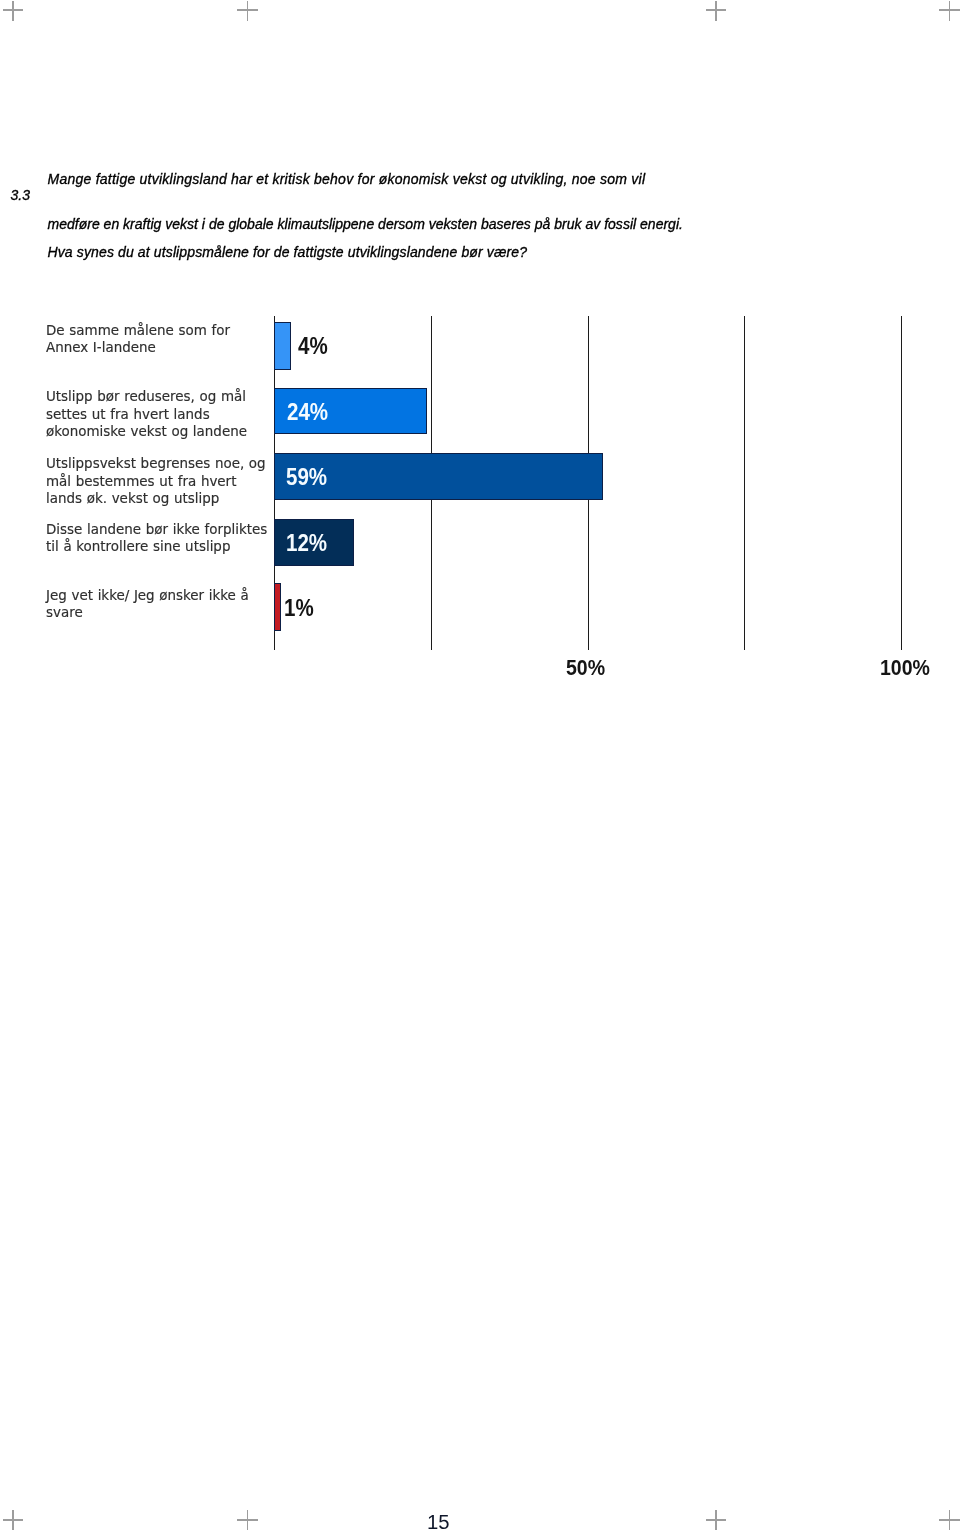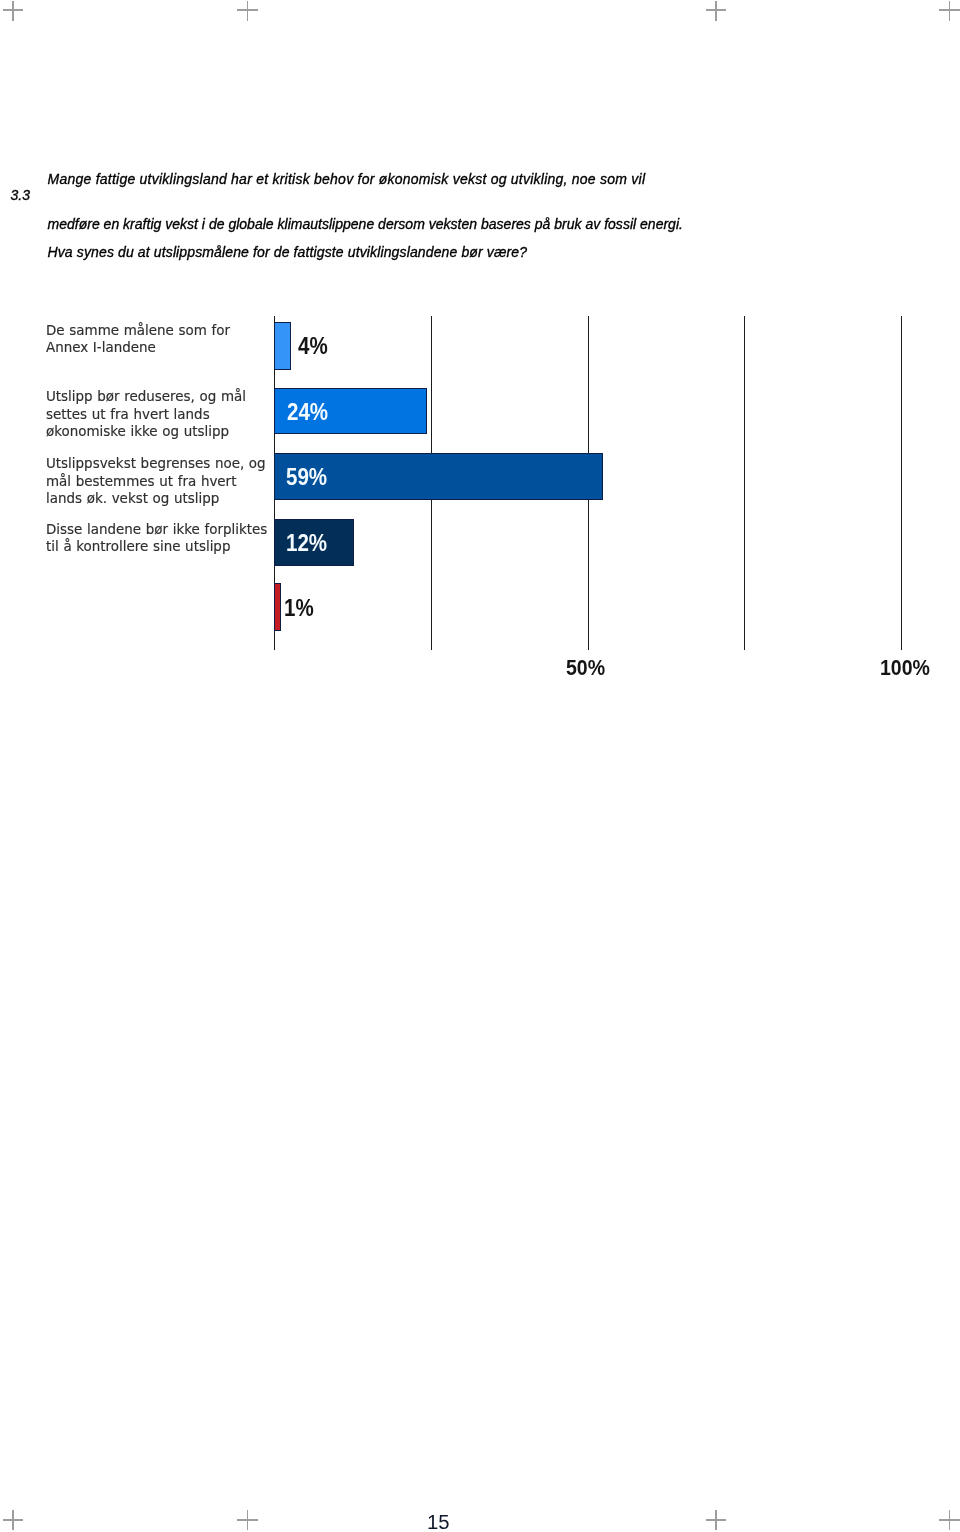--- a/index.html
+++ b/index.html
@@ -63,30 +63,34 @@
 
     <div class="axis" style="left:274px;top:315.5px;width:1.35px;height:334px;"></div>
 
     <div class="catlabel" style="left:46px;top:321.5px;">
       <div>De samme målene som for</div>
       <div>Annex I-landene</div>
     </div>
     <div class="catlabel" style="left:46px;top:388.2px;">
       <div>Utslipp bør reduseres, og mål</div>
       <div>settes ut fra hvert lands</div>
-      <div>økonomiske ikke og utslipp</div>
+      <div>økonomiske vekst og landene</div>
     </div>
     <div class="catlabel" style="left:46px;top:520.9px;">
       <div>Disse landene bør ikke forpliktes</div>
       <div>til å kontrollere sine utslipp</div>
     </div>
     <div class="catlabel" style="left:46px;top:455.2px;">
       <div>Utslippsvekst begrenses noe, og</div>
       <div>mål bestemmes ut fra hvert</div>
       <div>lands øk. vekst og utslipp</div>
+    </div>
+    <div class="catlabel" style="left:46px;top:586.9px;">
+      <div>Jeg vet ikke/ Jeg ønsker ikke å</div>
+      <div>svare</div>
     </div>
 
     <div class="bar" style="left: 273.8px; top: 321.9px; width: 17.2px; height: 47.9px; background-color: rgb(53, 148, 247);"></div>
     <div class="bar" style="left: 273.8px; top: 387.7px; width: 152.8px; height: 46.6px; background-color: rgb(2, 116, 226);"></div>
     <div class="bar" style="left: 273.8px; top: 453.1px; width: 328.8px; height: 46.6px; background-color: rgb(1, 80, 156);"></div>
     <div class="bar" style="left: 273.8px; top: 518.7px; width: 80.6px; height: 46.9px; background-color: rgb(3, 46, 88);"></div>
     <div class="bar" style="left: 273.8px; top: 583.3px; width: 6.9px; height: 47.3px; background-color: rgb(195, 28, 36);"></div>
 
     <div class="barlabel-out" style="left:297.6px;top:333.6px;">4%</div>
     <div class="barlabel-in" style="left:287.1px;top:399.5px;">24%</div>

